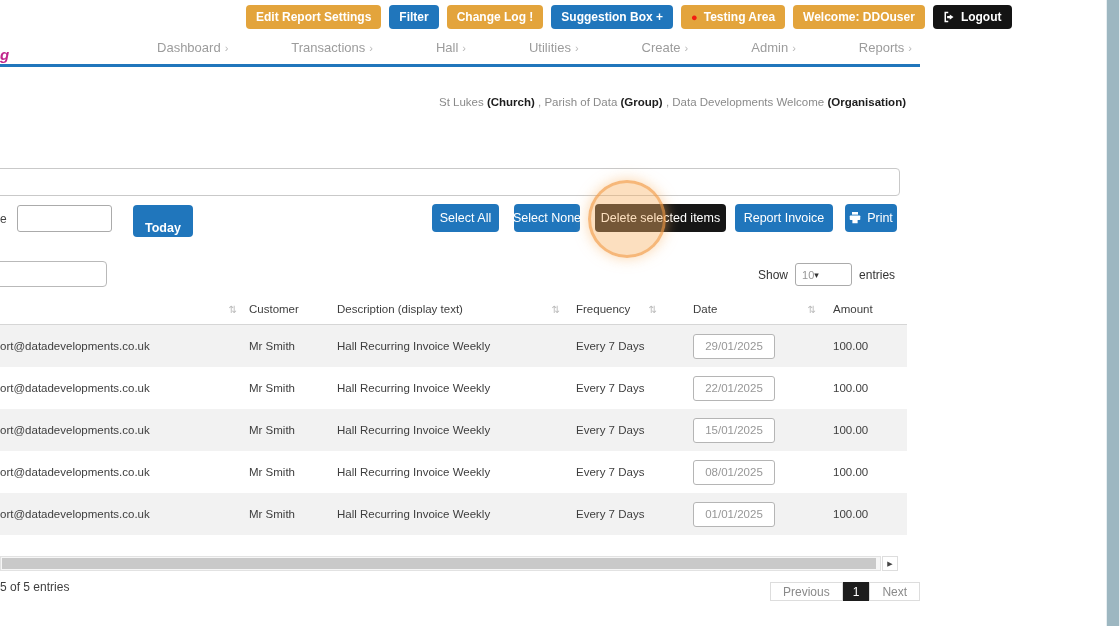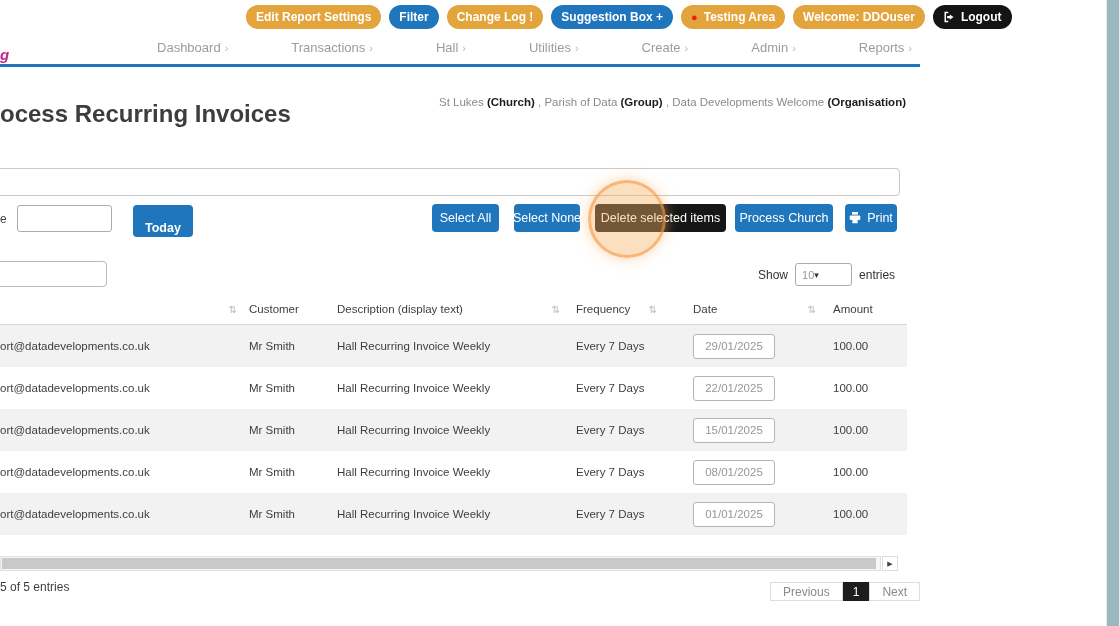--- a/index.html
+++ b/index.html
@@ -3,21 +3,21 @@
 <meta charset="utf-8">
 <style>
   * { margin:0; padding:0; box-sizing:border-box; }
   html,body { width:1120px; height:626px; overflow:hidden; background:#fff;
               font-family:"Liberation Sans", sans-serif; }
   .stage { position:relative; width:1120px; height:626px; background:#fff; }
 
   
   .topbar { position:absolute; left:246px; top:5px; display:flex; gap:8px; align-items:center; }
   .btn { display:inline-flex; align-items:center; justify-content:center; gap:6px;
-         height:24px; padding:0 10px; border:none; border-radius:12px;
+         height:24px; padding:0 10px; border:none; border-radius:4px;
          color:#fff; font-size:12px; font-weight:bold; cursor:pointer;
          font-family:"Liberation Sans", sans-serif; white-space:nowrap; }
   .btn-orange { background:#e3a43c; }
   .btn-blue   { background:#2076bc; }
   .btn-black  { background:#141414; }
   .red-dot { color:#f21d12; font-size:11px; line-height:1; }
 
   
   .navbar { position:absolute; top:40px; left:0; width:912px; display:flex;
             justify-content:flex-end; gap:27px; font-size:13px; color:#9c9c9c; }
@@ -164,41 +164,40 @@
     </span>
     <span class="nav-item">
       <span>Reports</span>
       <span class="nav-chevron">›</span>
     </span>
   </div>
 
   <div class="blue-rule"></div>
   <div class="logo-frag">g</div>
 
-  <div class="page-title">ocess Recurring Invoices</div>
   <div class="context">
     <span class="name">St Lukes</span>
     <span class="type">(Church)</span>
     <span> , </span>
     <span class="name">Parish of Data</span>
     <span class="type">(Group)</span>
     <span> , </span>
     <span class="name">Data Developments Welcome</span>
     <span class="type">(Organisation)</span>
   </div>
 
   <input class="filter-input" style="">
   <span class="date-label-frag">e</span>
   <input class="small-input" style="">
   <button class="today-btn">Today</button>
 
   <button class="tbtn btn-selectall">Select All</button>
   <button class="tbtn btn-selectnone">Select None</button>
   <button class="tbtn btn-delete">Delete selected items</button>
-  <button class="tbtn btn-process">Process Church</button>
+  <button class="tbtn btn-process">Report Invoice</button>
   <button class="tbtn btn-print">
     <span style="display:inline-flex;">
       <svg width="12" height="12" viewBox="0 0 16 16">
           <g fill="#fff">
             <rect x="4" y="0" width="8" height="3.5"></rect>
             <rect x="1" y="4.5" width="14" height="6" rx="1"></rect>
             <rect x="4.5" y="9.5" width="7" height="5.5"></rect>
           </g>
         </svg>
     </span>

